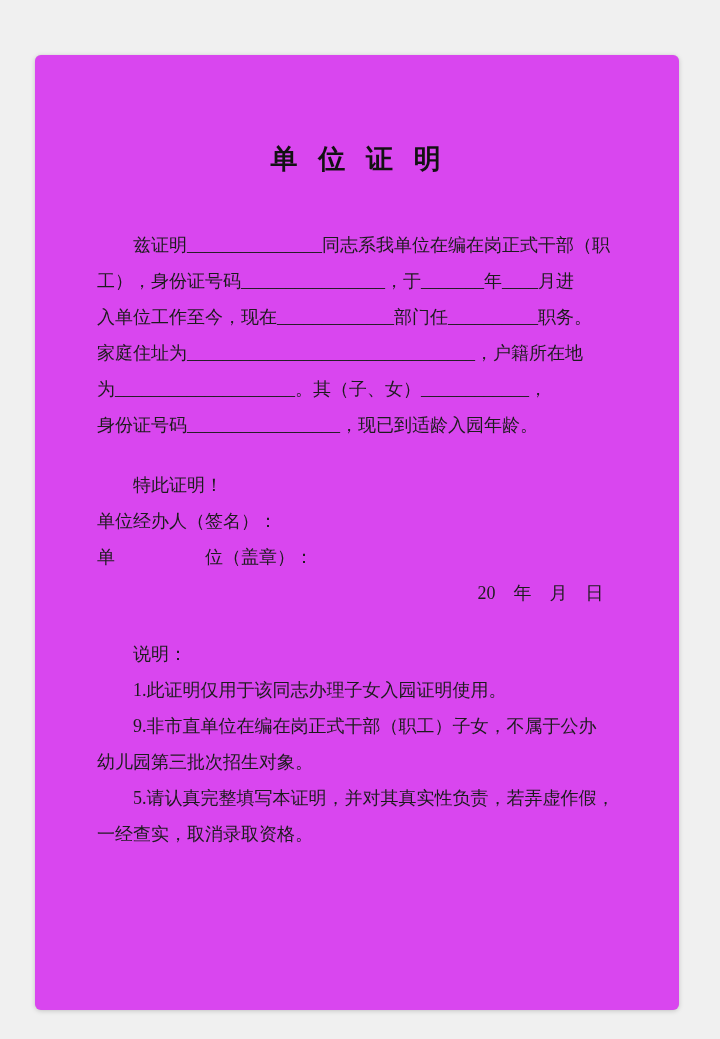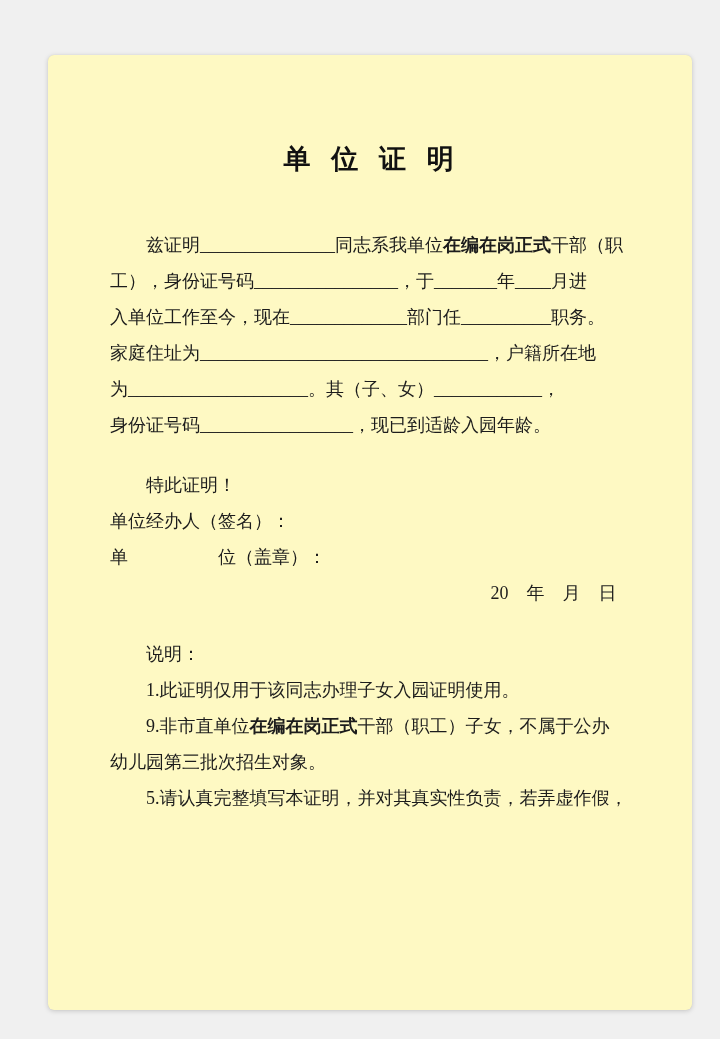--- a/index.html
+++ b/index.html
@@ -12,25 +12,25 @@
   }
   .canvas {
     position: relative;
     width: 720px;
     height: 1039px;
     background: #f0f0f0;
     overflow: hidden;
   }
   .page {
     position: absolute;
-    left: 48px;
+    left: 35px;
     top: 55px;
     width: 644px;
     height: 955px;
-    background: #fef9c3;
+    background: #d946ef;
     border-radius: 6px;
     box-shadow: 0 1px 5px rgba(0,0,0,0.18), 0 0 1px rgba(0,0,0,0.10);
     box-sizing: border-box;
     padding: 86px 58px 0 62px;
     color: #1c1c1c;
   }
   .title {
     margin: 0 0 50px 0;
     text-align: center;
     font-size: 27px;
@@ -39,21 +39,21 @@
     color: #111;
   }
   .line {
     margin: 0;
     font-size: 18px;
     line-height: 36px;
     color: #1c1c1c;
     white-space: nowrap;
   }
   .indent { text-indent: 36px; }
-  .bold { font-weight: bold; text-align: right; }
+  .bold { font-weight: normal; text-align: right; }
   .closing { margin-top: 24px; }
   .sign-block { margin-top: 0; }
   .sign-line { white-space: pre; }
   .date-line { margin-left: 363px; white-space: pre; text-align: center; }
   .notes { margin-top: 25px; }
 </style>
 </head>
 <body>
 
 <div class="canvas">
@@ -77,16 +77,17 @@
       <p class="line sign-line">单                    位（盖章）：</p>
       <p class="line date-line">20    年    月    日</p>
     </div>
 
     <div class="notes">
       <p class="line indent">说明：</p>
       <p class="line indent"><span>1.此证明仅用于该同志办理子女入园证明使用。</span></p>
       <p class="line indent"><span>9.非市直单位</span><span class="bold">在编在岗正式</span><span>干部（职工）子女，不属于公办</span></p>
       <p class="line"><span>幼儿园第三批次招生对象。</span></p>
       <p class="line indent"><span>5.请认真完整填写本证明，并对其真实性负责，若弄虚作假，</span></p>
+      <p class="line"><span>一经查实，取消录取资格。</span></p>
     </div>
 
   </div>
 </div>
 
 </body></html>

